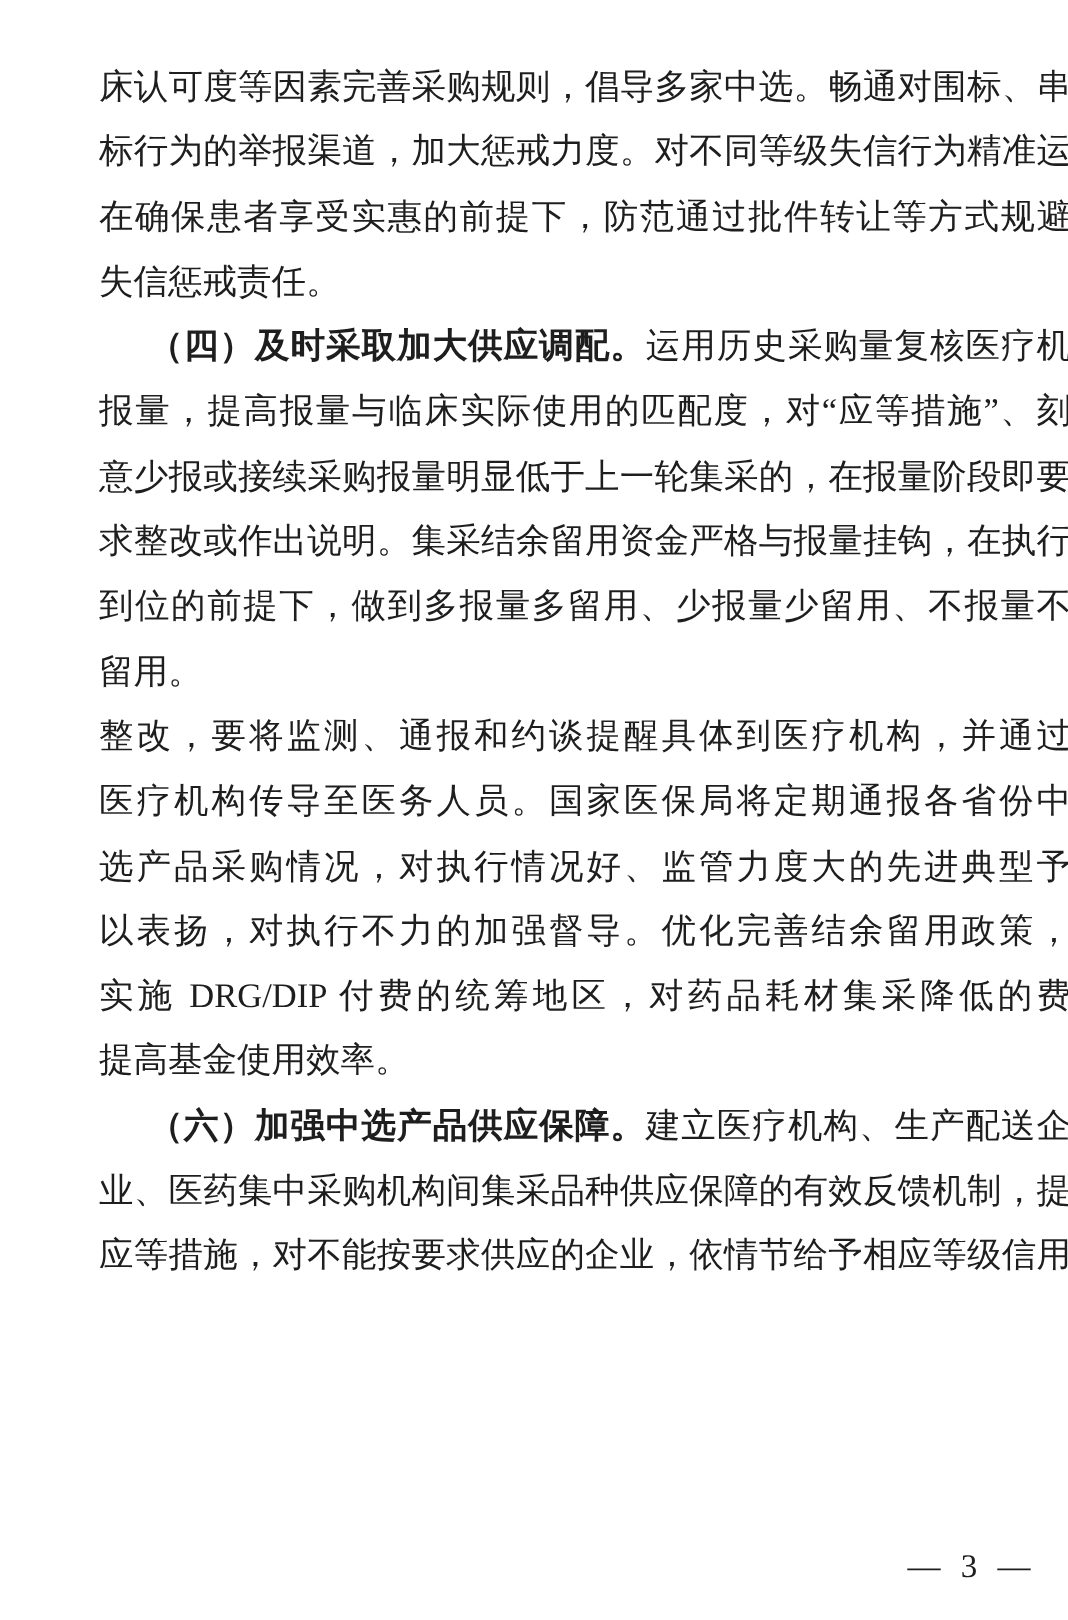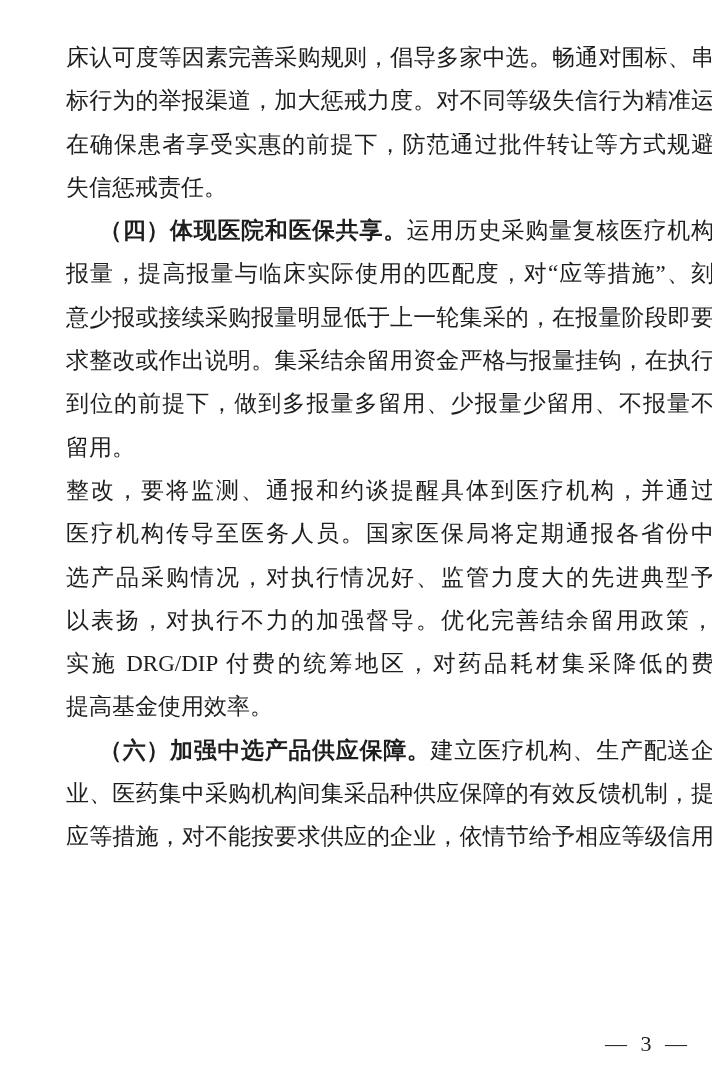--- a/index.html
+++ b/index.html
@@ -55,21 +55,21 @@
 </style>
 </head>
 <body>
 
 <div class="page">
   <div class="doc-body">
       <div class="line">床认可度等因素完善采购规则，倡导多家中选。畅通对围标、串</div>
       <div class="line">标行为的举报渠道，加大惩戒力度。对不同等级失信行为精准运</div>
       <div class="line">在确保患者享受实惠的前提下，防范通过批件转让等方式规避</div>
       <div class="line short">失信惩戒责任。</div>
-      <div class="line indent"><span class="lead">（四）体现医院和医保共享。</span>运用历史采购量复核医疗机构</div>
+      <div class="line indent"><span class="lead">（四）及时采取加大供应调配。</span>运用历史采购量复核医疗机构</div>
       <div class="line">报量，提高报量与临床实际使用的匹配度，对“应等措施”、刻</div>
       <div class="line">意少报或接续采购报量明显低于上一轮集采的，在报量阶段即要</div>
       <div class="line">求整改或作出说明。集采结余留用资金严格与报量挂钩，在执行</div>
       <div class="line">到位的前提下，做到多报量多留用、少报量少留用、不报量不</div>
       <div class="line short">留用。</div>
       <div class="line">整改，要将监测、通报和约谈提醒具体到医疗机构，并通过</div>
       <div class="line">医疗机构传导至医务人员。国家医保局将定期通报各省份中</div>
       <div class="line">选产品采购情况，对执行情况好、监管力度大的先进典型予</div>
       <div class="line">以表扬，对执行不力的加强督导。优化完善结余留用政策，</div>
       <div class="line">实施 DRG/DIP 付费的统筹地区，对药品耗材集采降低的费</div>

